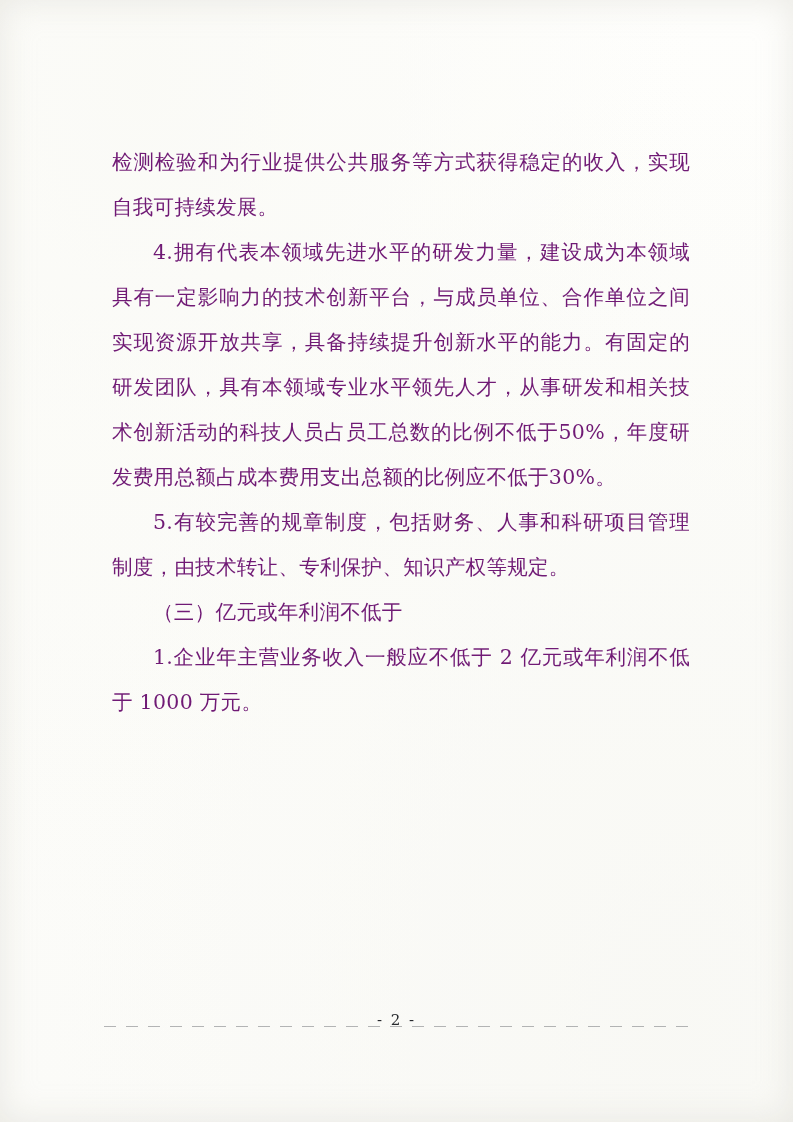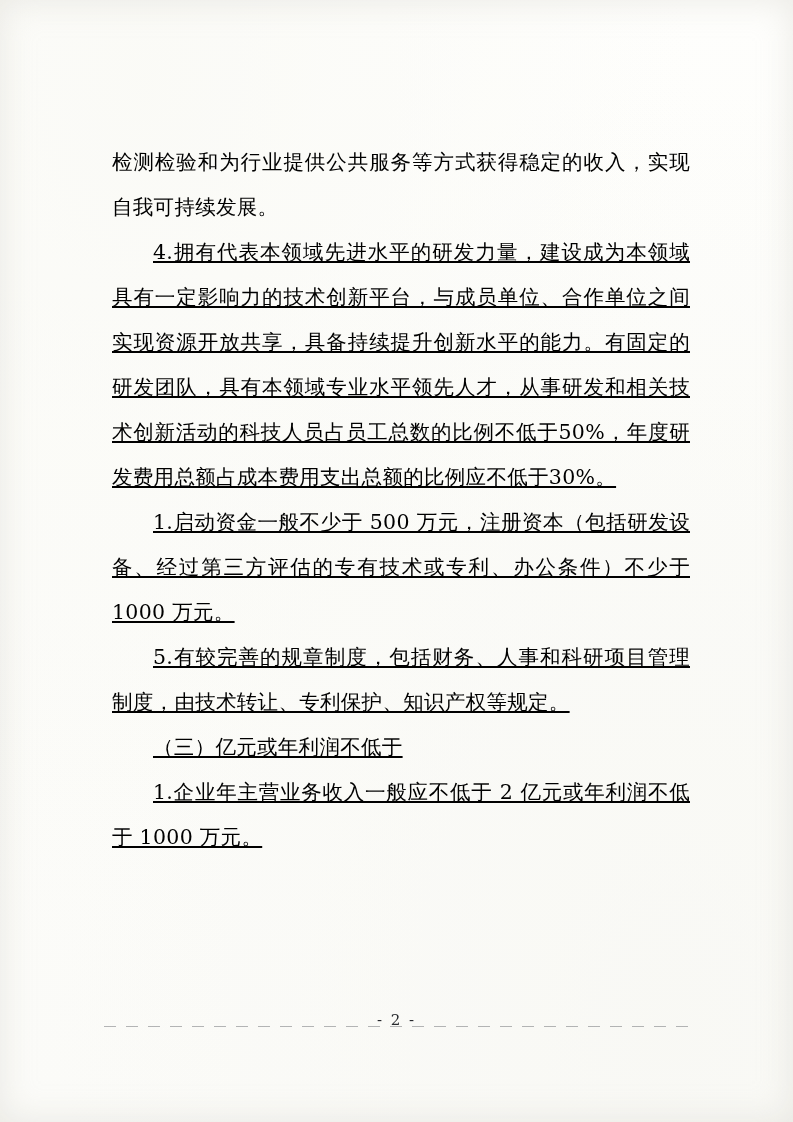--- a/index.html
+++ b/index.html
@@ -36,26 +36,25 @@
     top: 140px;
     width: 578px;
   }
   p.body-text {
     margin: 0 0 0 0;
     font-size: 20.5px;
     line-height: 45px;
     text-align: justify;
     text-justify: inter-ideograph;
     letter-spacing: 0.3px;
-    color: #000000;
+    color: #701a75;
     text-indent: 0;
   }
   p.indent {
     text-indent: 41px;
-    text-decoration: underline;
   }
   .footer {
     position: absolute;
     left: 0;
     right: 0;
     top: 1010px;
     text-align: center;
   }
   .page-number {
     font-size: 15px;
@@ -87,21 +86,20 @@
 </style>
 </head>
 <body>
 
 <div class="page">
   <div class="paper-tint"></div>
 
   <div class="content">
     <p class="body-text">检测检验和为行业提供公共服务等方式获得稳定的收入，实现自我可持续发展。</p>
     <p class="body-text indent">4.拥有代表本领域先进水平的研发力量，建设成为本领域具有一定影响力的技术创新平台，与成员单位、合作单位之间实现资源开放共享，具备持续提升创新水平的能力。有固定的研发团队，具有本领域专业水平领先人才，从事研发和相关技术创新活动的科技人员占员工总数的比例不低于50%，年度研发费用总额占成本费用支出总额的比例应不低于30%。</p>
-    <p class="body-text indent">1.启动资金一般不少于 500 万元，注册资本（包括研发设备、经过第三方评估的专有技术或专利、办公条件）不少于 1000 万元。</p>
     <p class="body-text indent">5.有较完善的规章制度，包括财务、人事和科研项目管理制度，由技术转让、专利保护、知识产权等规定。</p>
     <p class="body-text indent">（三）亿元或年利润不低于</p>
     <p class="body-text indent">1.企业年主营业务收入一般应不低于 2 亿元或年利润不低于 1000 万元。</p>
   </div>
 
   <div class="footer">
     <span class="page-number">- 2 -</span>
   </div>
   <div class="footer-rule"></div>
 

